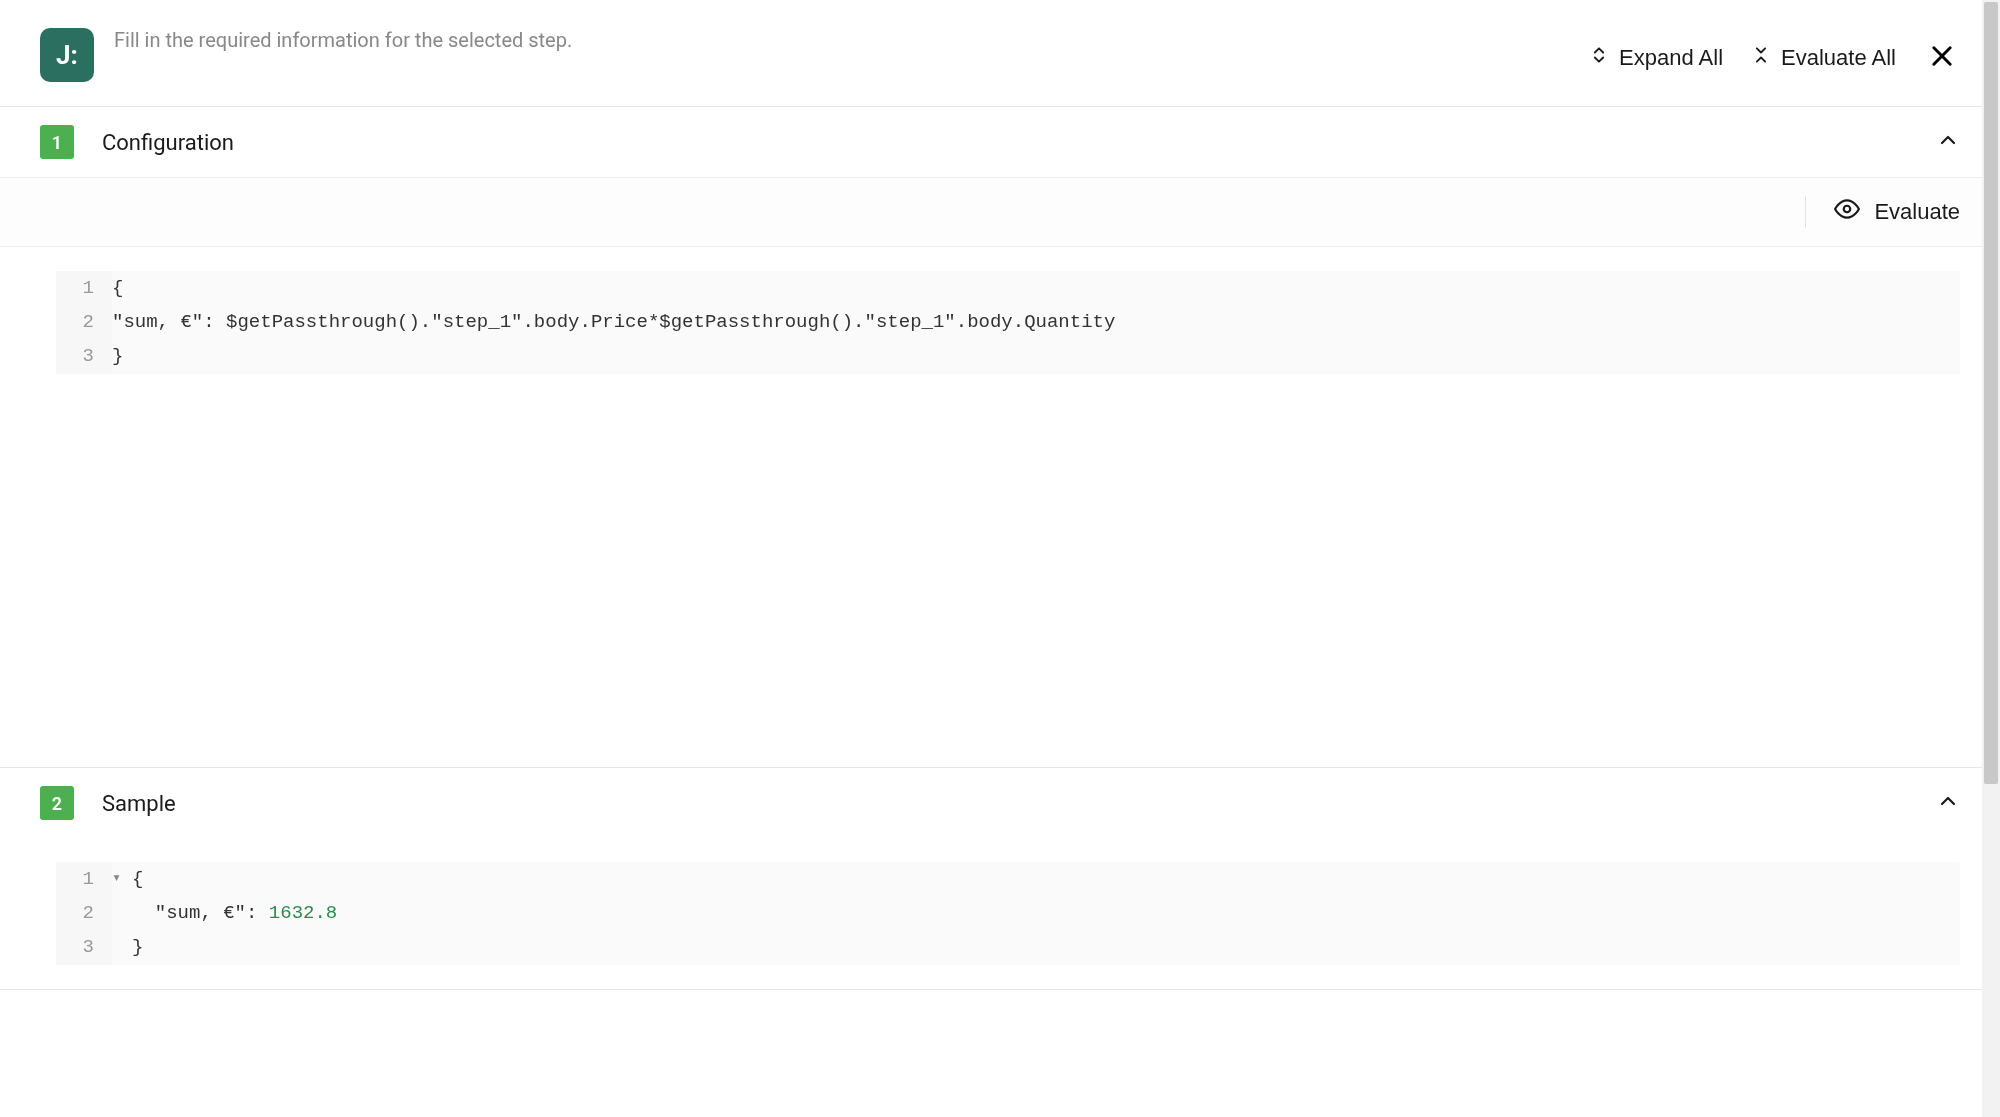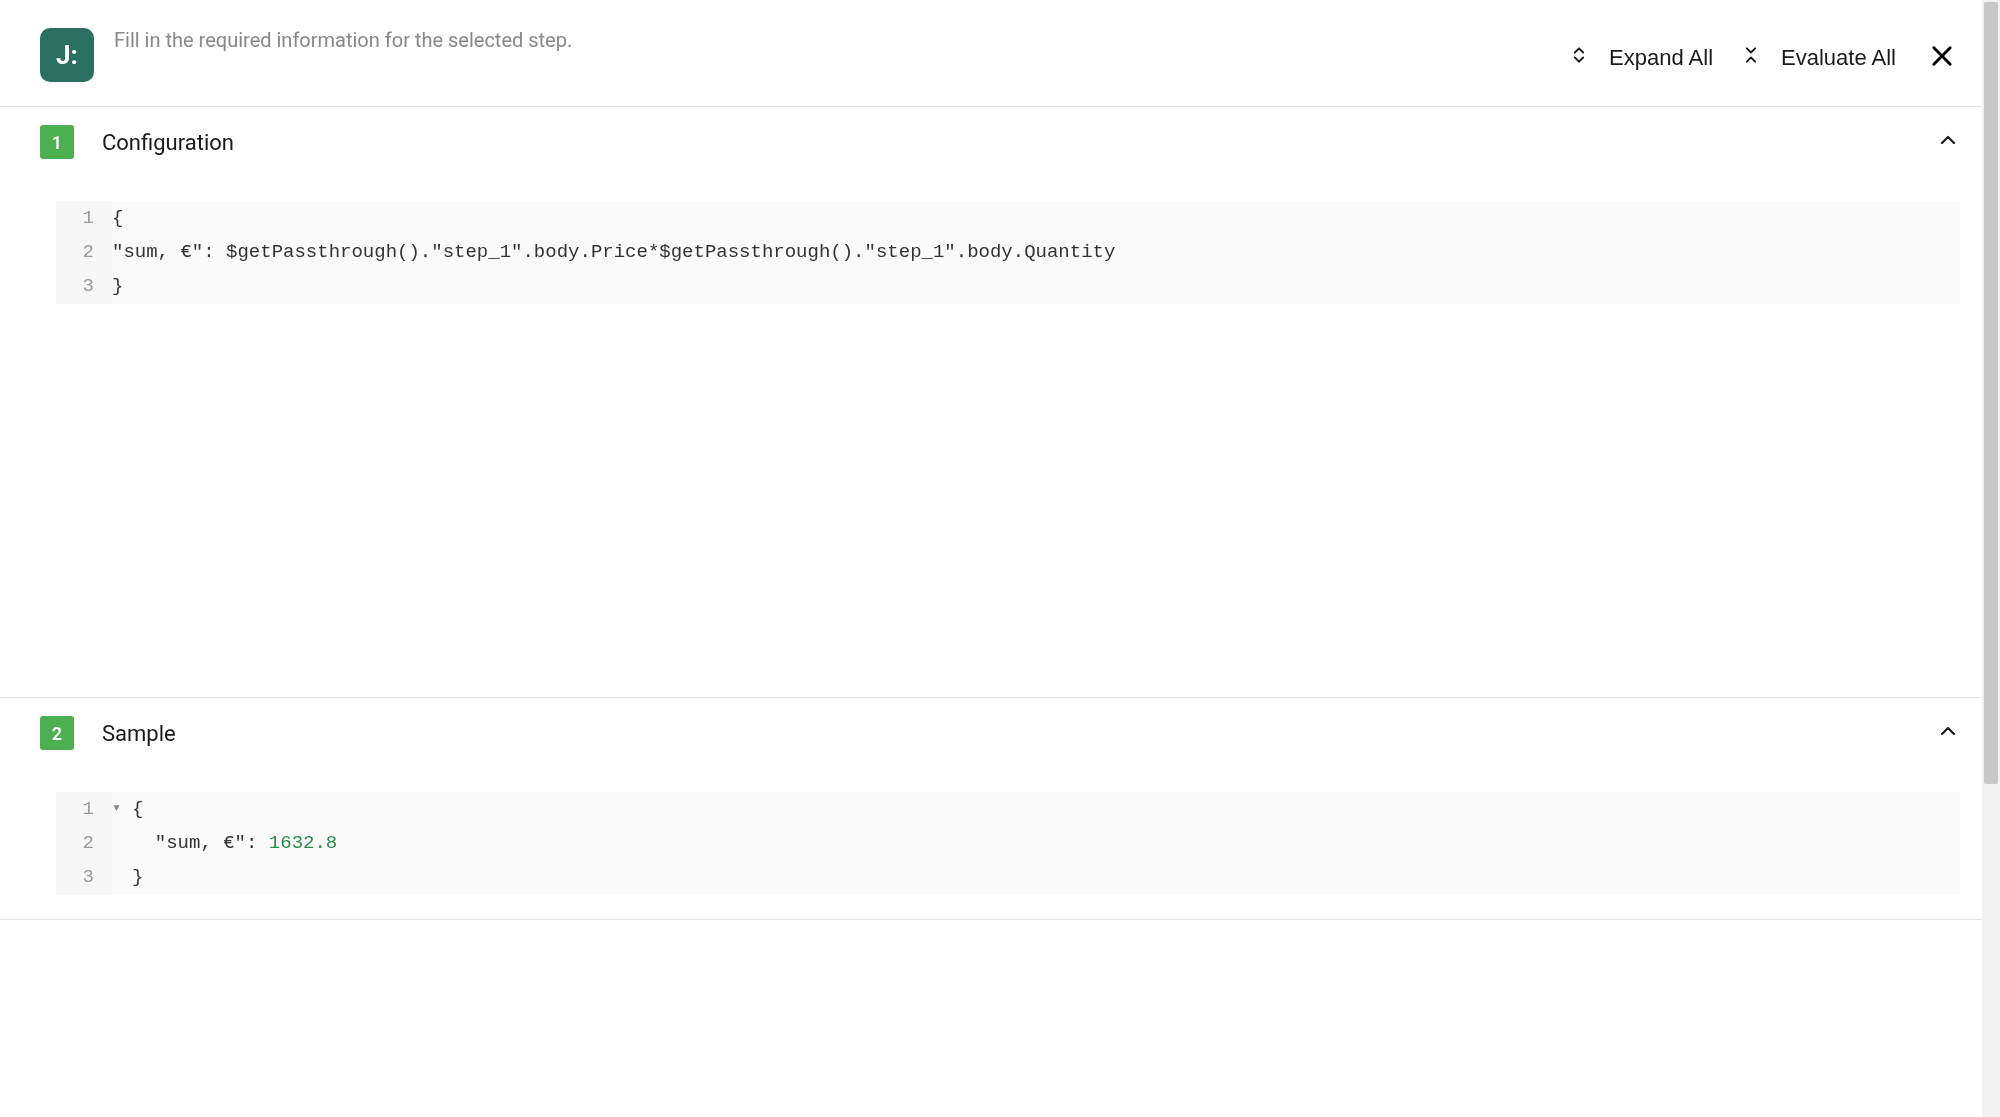--- a/index.html
+++ b/index.html
@@ -58,21 +58,21 @@
     }
     .header-right {
       display: flex;
       align-items: center;
       gap: 28px;
       padding-top: 10px;
     }
     .header-action {
       display: flex;
       align-items: center;
-      gap: 20px;
+      gap: 10px;
       font-size: 22px;
       color: #1a1a1a;
       cursor: pointer;
       background: none;
       border: none;
     }
     .close-btn {
       background: none;
       border: none;
       cursor: pointer;
@@ -258,20 +258,31 @@
       <div class="section-header-left">
         <div class="section-badge">1</div>
         <div class="section-title">Configuration</div>
       </div>
       <span class="section-chevron">
         <svg viewBox="0 0 24 24" fill="none" stroke="currentColor" stroke-width="2.2" stroke-linecap="round" stroke-linejoin="round">
             <polyline points="6 15 12 9 18 15"></polyline>
           </svg>
       </span>
     </div>
+    <div class="subheader">
+      <button class="evaluate-btn">
+        <span>
+          <svg viewBox="0 0 24 24" fill="none" stroke="currentColor" stroke-width="2" stroke-linecap="round" stroke-linejoin="round">
+              <path d="M1 12s4-8 11-8 11 8 11 8-4 8-11 8-11-8-11-8z"></path>
+              <circle cx="12" cy="12" r="3"></circle>
+            </svg>
+        </span>
+        <span>Evaluate</span>
+      </button>
+    </div>
     <div class="code-editor">
       <div class="code-wrapper">
         <div class="code-line">
           <div class="gutter">1</div>
           <div class="code-content">{</div>
         </div>
         <div class="code-line">
           <div class="gutter">2</div>
           <div class="code-content">"sum, €": $getPassthrough()."step_1".body.Price*$getPassthrough()."step_1".body.Quantity</div>
         </div>

